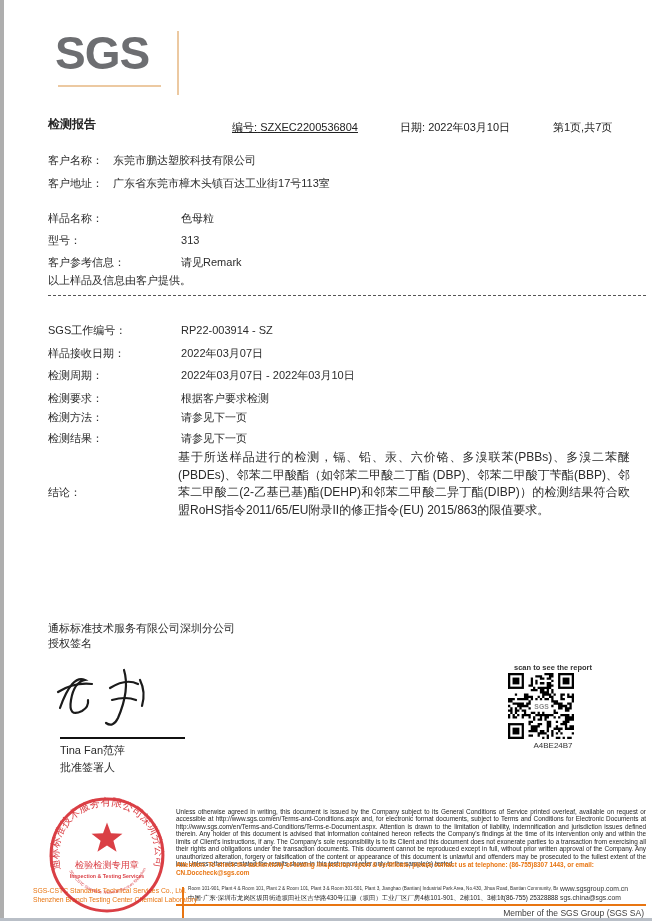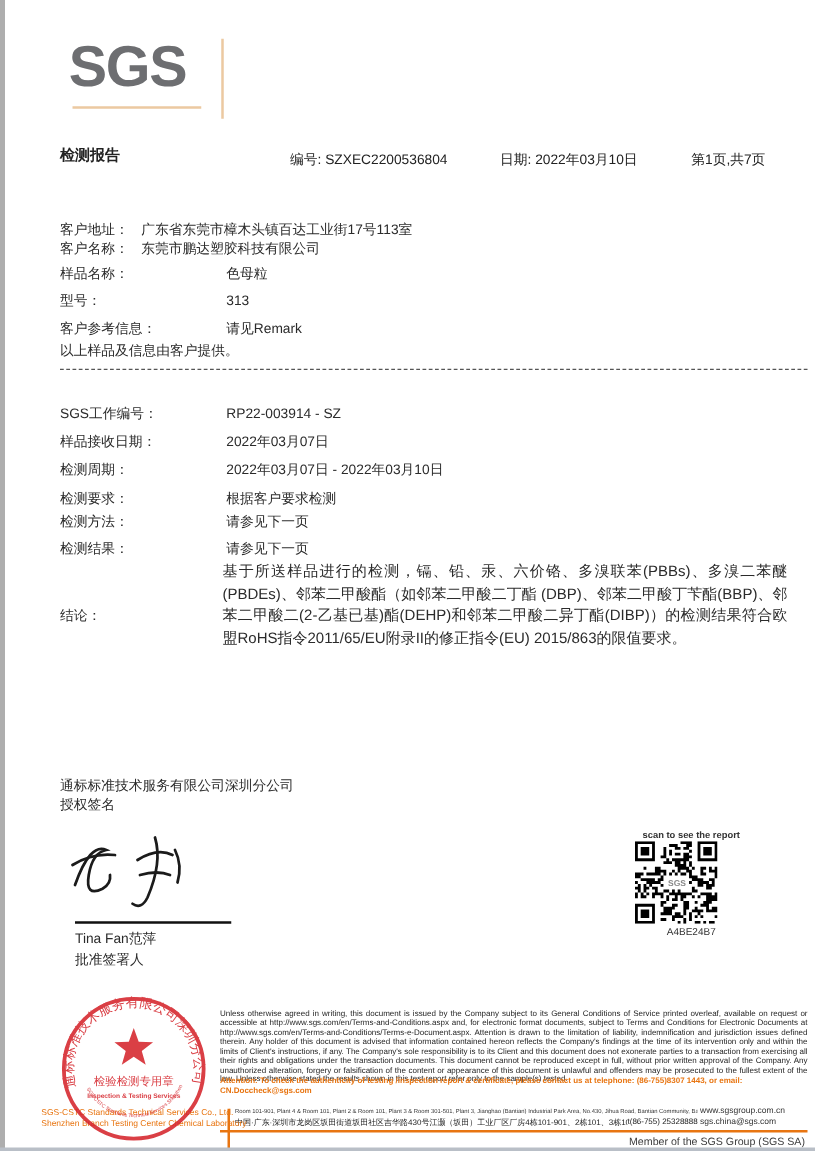--- a/index.html
+++ b/index.html
@@ -60,31 +60,31 @@
 <body>
 
 <div class="page">
   <div class="edge-left"></div>
 
   <div class="logo">SGS</div>
   <div class="reg-h"></div>
   <div class="reg-v"></div>
 
   <div class="title">检测报告</div>
-  <div class="hmeta" style="left:232px;">
+  <div class="hmeta" style="left:232px;text-decoration:underline;">
     <span>编号:</span>
     <span>SZXEC2200536804</span>
   </div>
   <div class="hmeta" style="left:400px;">
     <span>日期:</span>
     <span>2022年03月10日</span>
   </div>
   <div class="hmeta" style="left:553px;">第1页,共7页</div>
 
-  <div class="row" style="top:153px;margin-top:38px;">
+  <div class="row" style="top:153px;">
     <span class="lab lab-sm">客户名称：</span>
     <span>东莞市鹏达塑胶科技有限公司</span>
   </div>
   <div class="row" style="top:176px;">
     <span class="lab lab-sm">客户地址：</span>
     <span>广东省东莞市樟木头镇百达工业街17号113室</span>
   </div>
 
   <div class="row" style="top:211px;">
     <span class="lab lab-lg">样品名称：</span>

